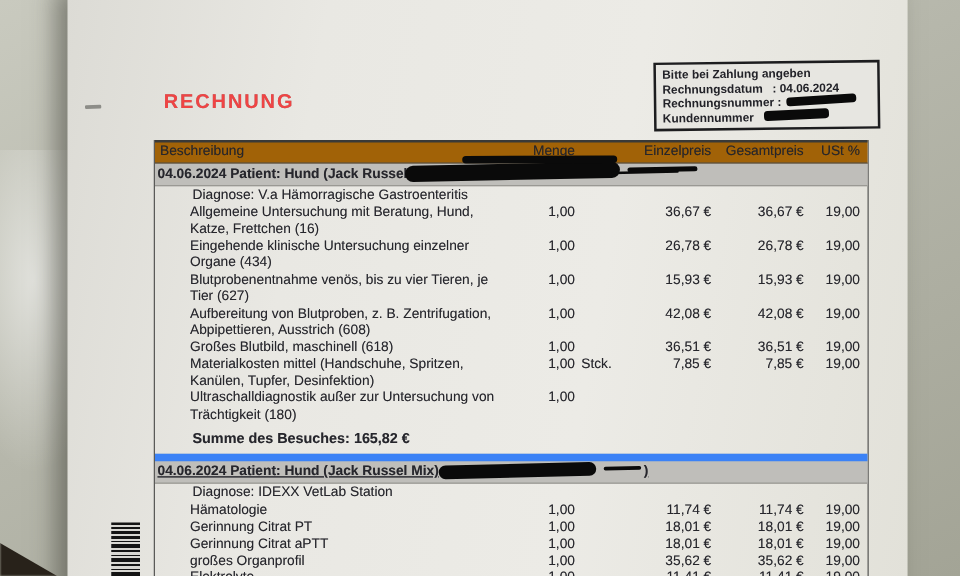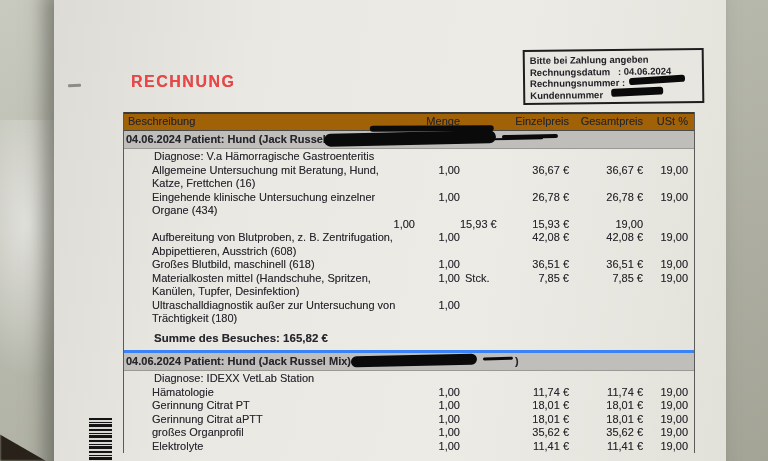--- a/index.html
+++ b/index.html
@@ -41,21 +41,21 @@
     text-shadow:0 0 .4px rgba(20,20,30,.35);
   }
   .grid-row{display:grid;grid-template-columns:287px 45px 34px 75px 74px 45px;
     padding-left:4px;padding-right:10px;}
   .thead{background:#a16207;border-top:2px solid #3a3a38;border-bottom:1px solid #4a4a48;
     padding-top:1px;padding-bottom:1px;font-size:11px;}
   .th{white-space:nowrap;}
   .th-menge,.th-einzel,.th-gesamt,.th-ust{text-align:right;}
   .band{position:relative;background:#bfbeba;border-bottom:1px solid #9a9994;
     font-weight:bold;height:17px;line-height:17px;padding-left:2px;white-space:nowrap;}
-  .band.second{margin-top:4px;border-top:3px solid #3b82f6;}
+  .band.second{margin-top:4px;border-top:6px solid #3b82f6;text-decoration:underline;}
   .diagnose{padding-left:30px;height:15px;line-height:15px;white-space:nowrap;}
   .cell{overflow:visible;}
   .c-desc{padding-right:6px;margin-left:24px;}
   .c-menge,.c-einzel,.c-gesamt,.c-ust{text-align:right;white-space:nowrap;}
   .c-unit{text-align:left;padding-left:5px;white-space:nowrap;}
   .sumrow{padding-left:30px;font-weight:bold;font-size:11.5px;
     margin-top:5px;margin-bottom:0;height:15px;line-height:15px;}
 
   .scribble{display:inline-block;position:relative;background:#0a0a0a;vertical-align:middle;}
   .scribble-lg{width:172px;height:13px;border-radius:7px;margin-left:-2px;
@@ -118,20 +118,21 @@
       </div>
       <div class="grid-row">
         <div class="cell c-desc">Eingehende klinische Untersuchung einzelner Organe (434)</div>
         <div class="cell c-menge">1,00</div>
         <div class="cell c-unit"></div>
         <div class="cell c-einzel">26,78 €</div>
         <div class="cell c-gesamt">26,78 €</div>
         <div class="cell c-ust">19,00</div>
       </div>
       <div class="grid-row">
+        <div class="cell c-desc">Blutprobenentnahme venös, bis zu vier Tieren, je Tier (627)</div>
         <div class="cell c-menge">1,00</div>
         <div class="cell c-unit"></div>
         <div class="cell c-einzel">15,93 €</div>
         <div class="cell c-gesamt">15,93 €</div>
         <div class="cell c-ust">19,00</div>
       </div>
       <div class="grid-row">
         <div class="cell c-desc">Aufbereitung von Blutproben, z. B. Zentrifugation, Abpipettieren, Ausstrich (608)</div>
         <div class="cell c-menge">1,00</div>
         <div class="cell c-unit"></div>

